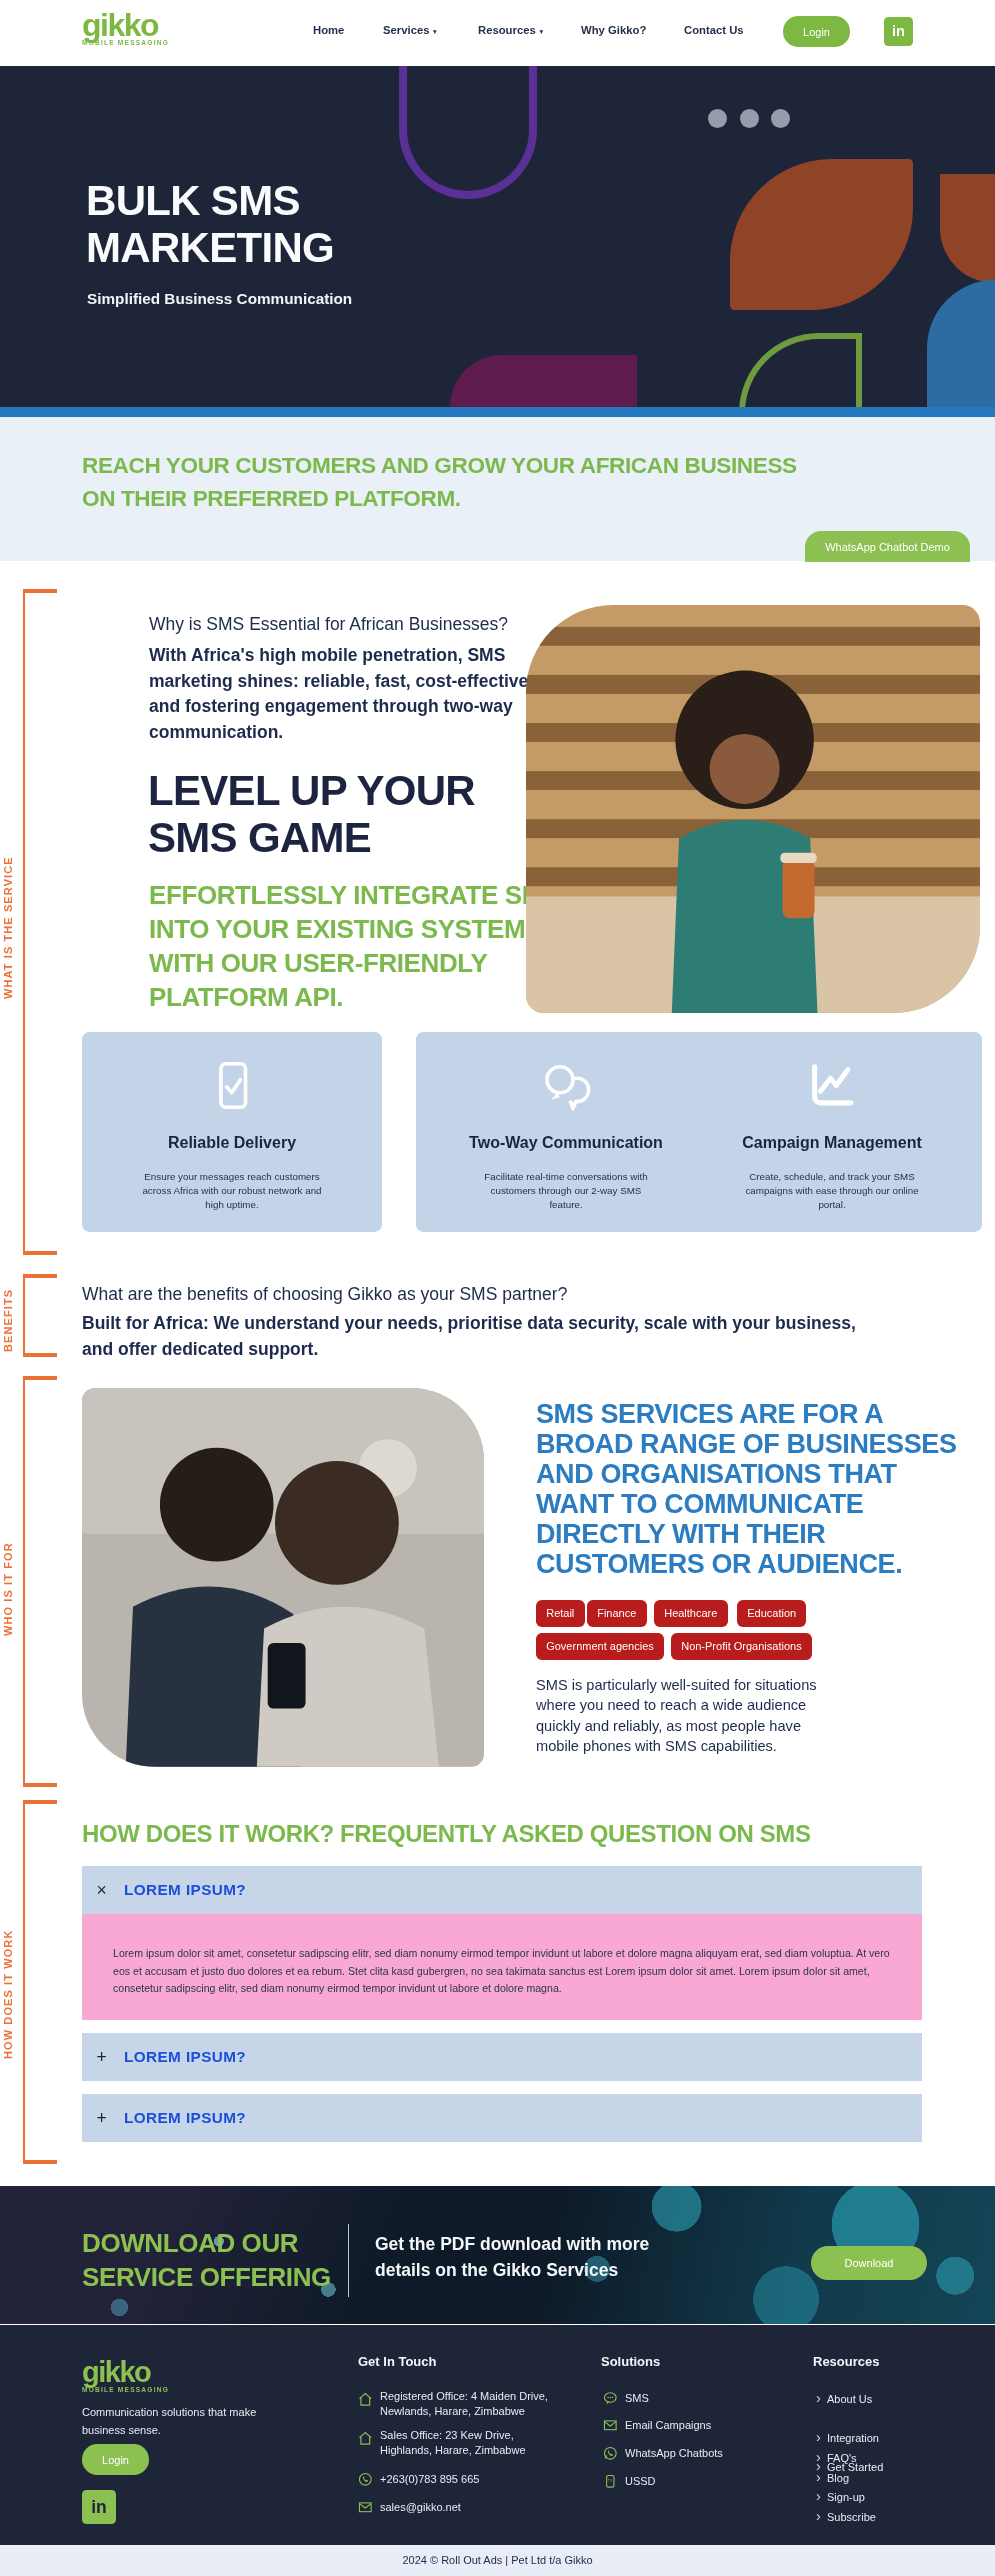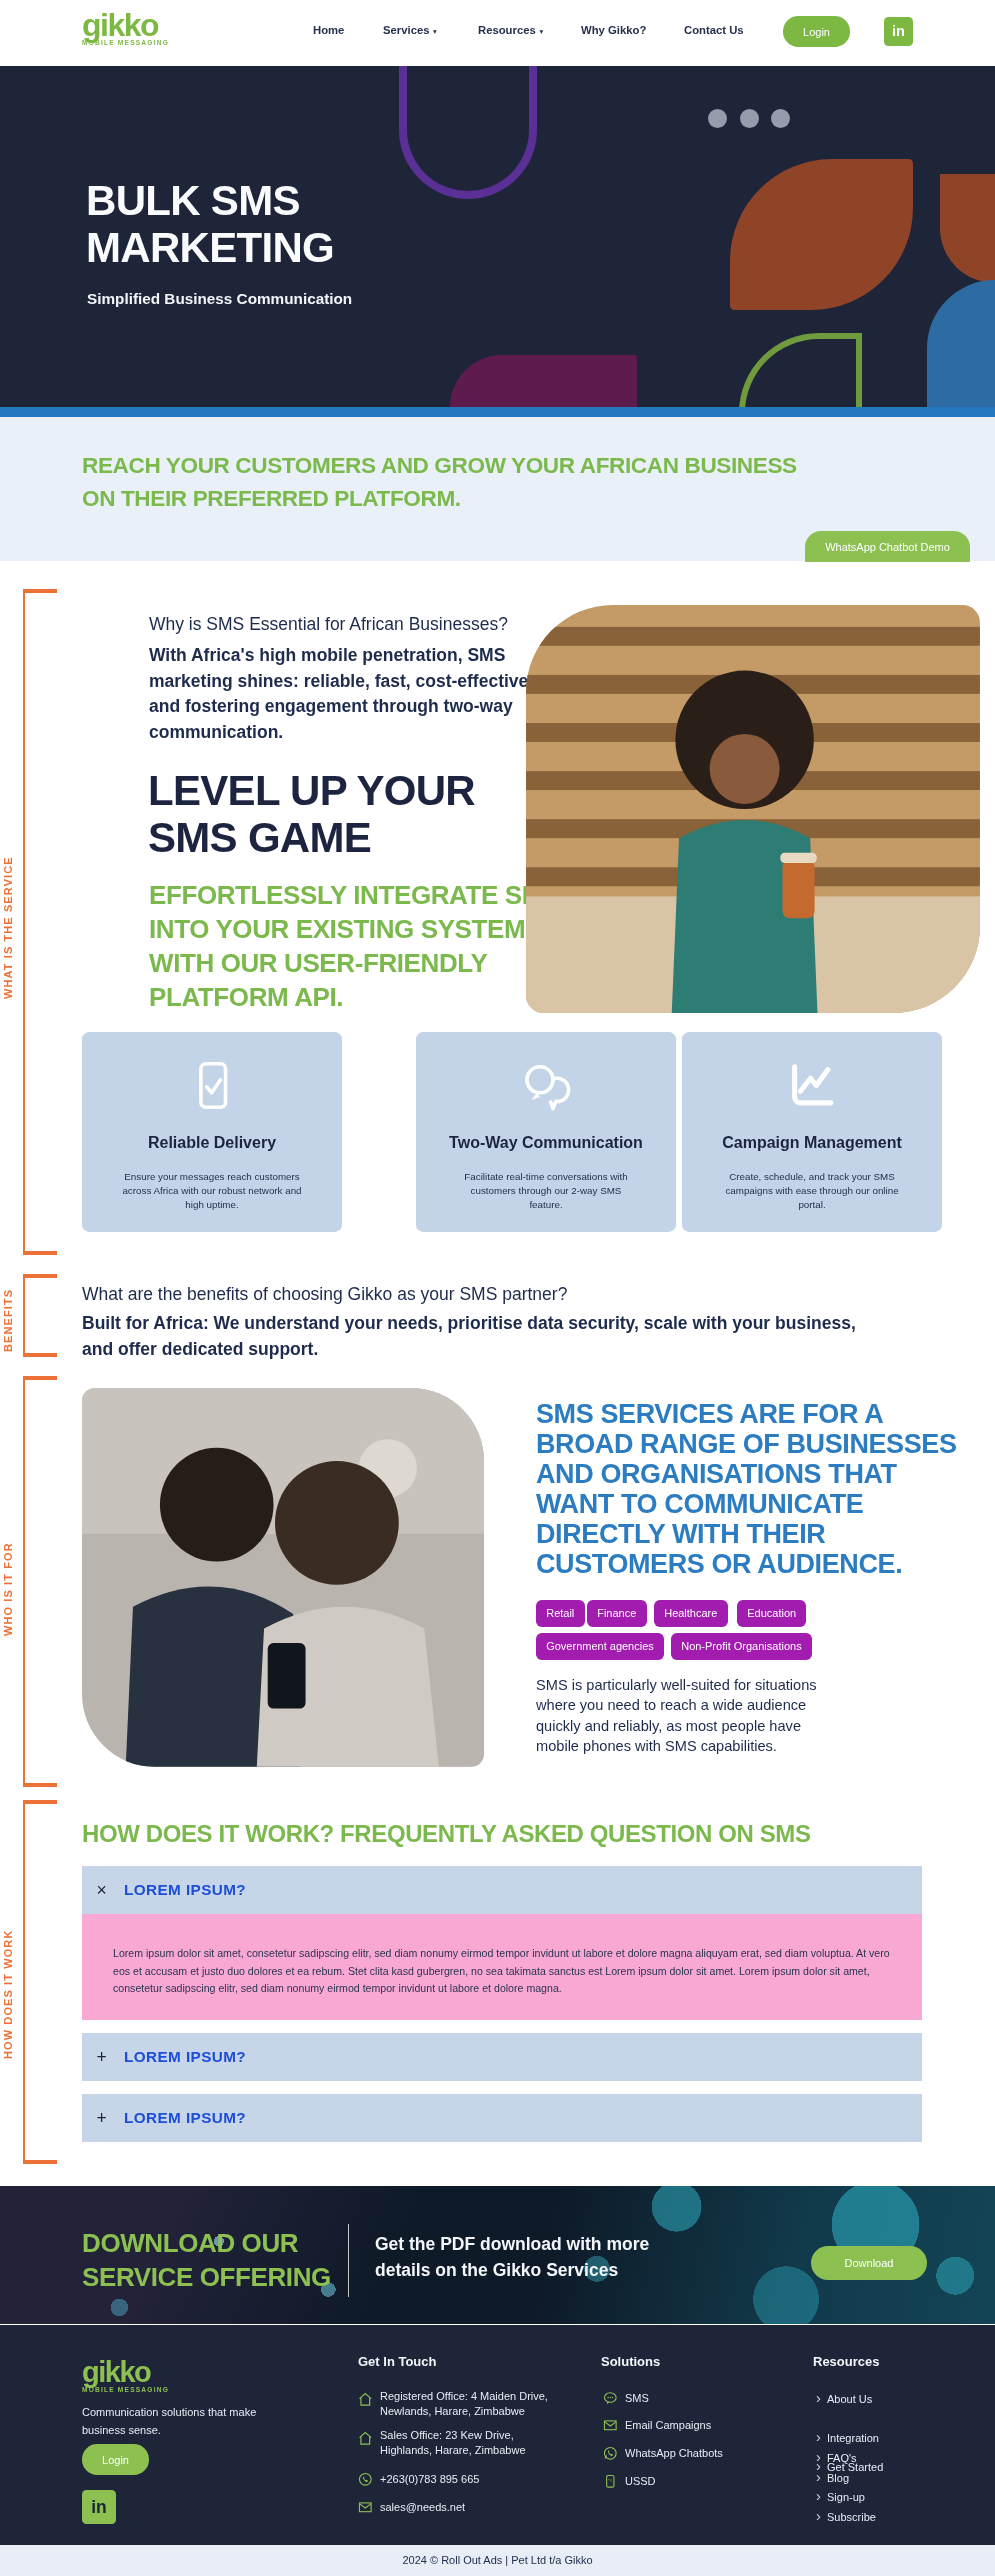--- a/index.html
+++ b/index.html
@@ -56,37 +56,37 @@
 
   
   .svc-q{position:absolute;left:149px;top:614px;font-size:17.5px;color:#1d2b4c;}
   .svc-bold{position:absolute;left:149px;top:643px;font-size:17.5px;line-height:25.5px;font-weight:bold;color:#1d2b4c;}
   .svc-big{position:absolute;left:148px;top:767px;font-size:42px;line-height:47px;font-weight:bold;
            color:#1d2440;letter-spacing:-0.7px;}
   .svc-green{position:absolute;left:149px;top:878px;font-size:26px;line-height:34px;font-weight:bold;
              color:#7cb94c;letter-spacing:-0.4px;}
   .photo1{position:absolute;left:526px;top:605px;width:454px;height:408px;border-radius:87px 17.5px 87px 17.5px;
           overflow:hidden;}
-  .card{position:absolute;top:1032px;width:260px;height:200px;background:#c3d4e8;border-radius:7.3px;}
+  .card{position:absolute;top:1032px;width:300px;height:200px;background:#c3d4e8;border-radius:7.3px;}
   .card-icon{position:absolute;left:0;top:26px;width:100%;text-align:center;}
   .card-title{position:absolute;left:0;top:102px;width:100%;text-align:center;font-size:16px;font-weight:bold;
               color:#1d2440;}
   .card-body{position:absolute;left:0;top:138px;width:100%;text-align:center;font-size:9.8px;line-height:14px;
              color:#25304e;}
 
   
   .ben-q{position:absolute;left:82px;top:1284px;font-size:17.5px;color:#1d2b4c;}
   .ben-bold{position:absolute;left:82px;top:1310px;font-size:17.5px;line-height:26px;font-weight:bold;color:#1d2b4c;}
 
   
   .photo2{position:absolute;left:82px;top:1388px;width:402px;height:379px;border-radius:13px 73px 13px 73px;
           overflow:hidden;}
   .aud-heading{position:absolute;left:536px;top:1399px;font-size:27px;line-height:30px;font-weight:bold;
                color:#2b7cc1;letter-spacing:-0.4px;}
-  .tag{position:absolute;height:27px;background:#a21caf;border-radius:5.8px;color:#fff;font-size:11px;
+  .tag{position:absolute;height:27px;background:#b91c1c;border-radius:5.8px;color:#fff;font-size:11px;
        line-height:27px;text-align:center;padding:0 10.2px;box-sizing:border-box;}
   .aud-body{position:absolute;left:536px;top:1675px;font-size:14.6px;line-height:20.4px;color:#1d2b4c;}
 
   
   .faq-heading{position:absolute;left:82px;top:1820px;font-size:24px;font-weight:bold;color:#7cb94c;
                letter-spacing:-0.4px;}
   .acc-header{position:absolute;left:82px;width:840px;height:48px;background:#c6d6e8;cursor:pointer;}
   .acc-icon{position:absolute;left:14.6px;top:0;height:48px;line-height:48px;font-size:17.5px;color:#1d2440;}
   .acc-q{position:absolute;left:42px;top:0;height:48px;line-height:48px;font-size:15.3px;font-weight:bold;
          color:#1d4ed8;letter-spacing:0.4px;}
@@ -341,21 +341,21 @@
       <svg width="14.6" height="14.6" viewBox="0 0 20 20" fill="none">
           <circle cx="10" cy="10" r="8" stroke="#8cc152" stroke-width="1.5"></circle>
           <path d="M7 6 C6 8 8 12 12 14 L14 12 L11.5 10.5 L10.5 11.2 C9 10.3 8.2 9 8 8 L9 7 Z" fill="#8cc152"></path>
         </svg></span>
     <div class="f-item" style="left:380px;top:147px;">+263(0)783 895 665</div>
     <span class="f-ico" style="left:358px;top:175px;">
       <svg width="14.6" height="14.6" viewBox="0 0 20 20" fill="none">
           <rect x="2" y="4" width="16" height="12" stroke="#8cc152" stroke-width="1.5"></rect>
           <path d="M2 5 L10 11 L18 5" stroke="#8cc152" stroke-width="1.5"></path>
         </svg></span>
-    <div class="f-item" style="left:380px;top:175px;">sales@needs.net</div>
+    <div class="f-item" style="left:380px;top:175px;">sales@gikko.net</div>
 
     <div class="f-col-h" style="left:601px;">Solutions</div>
     <span class="f-ico" style="left:603px;top:66px;">
       <svg width="14.6" height="14.6" viewBox="0 0 20 20" fill="none">
           <ellipse cx="10" cy="9" rx="8" ry="6.5" stroke="#8cc152" stroke-width="1.5"></ellipse>
           <path d="M6 14 L5 18 L9 15" fill="#8cc152"></path>
           <circle cx="7" cy="9" r="1" fill="#8cc152"></circle>
           <circle cx="10" cy="9" r="1" fill="#8cc152"></circle>
           <circle cx="13" cy="9" r="1" fill="#8cc152"></circle>
         </svg></span>

